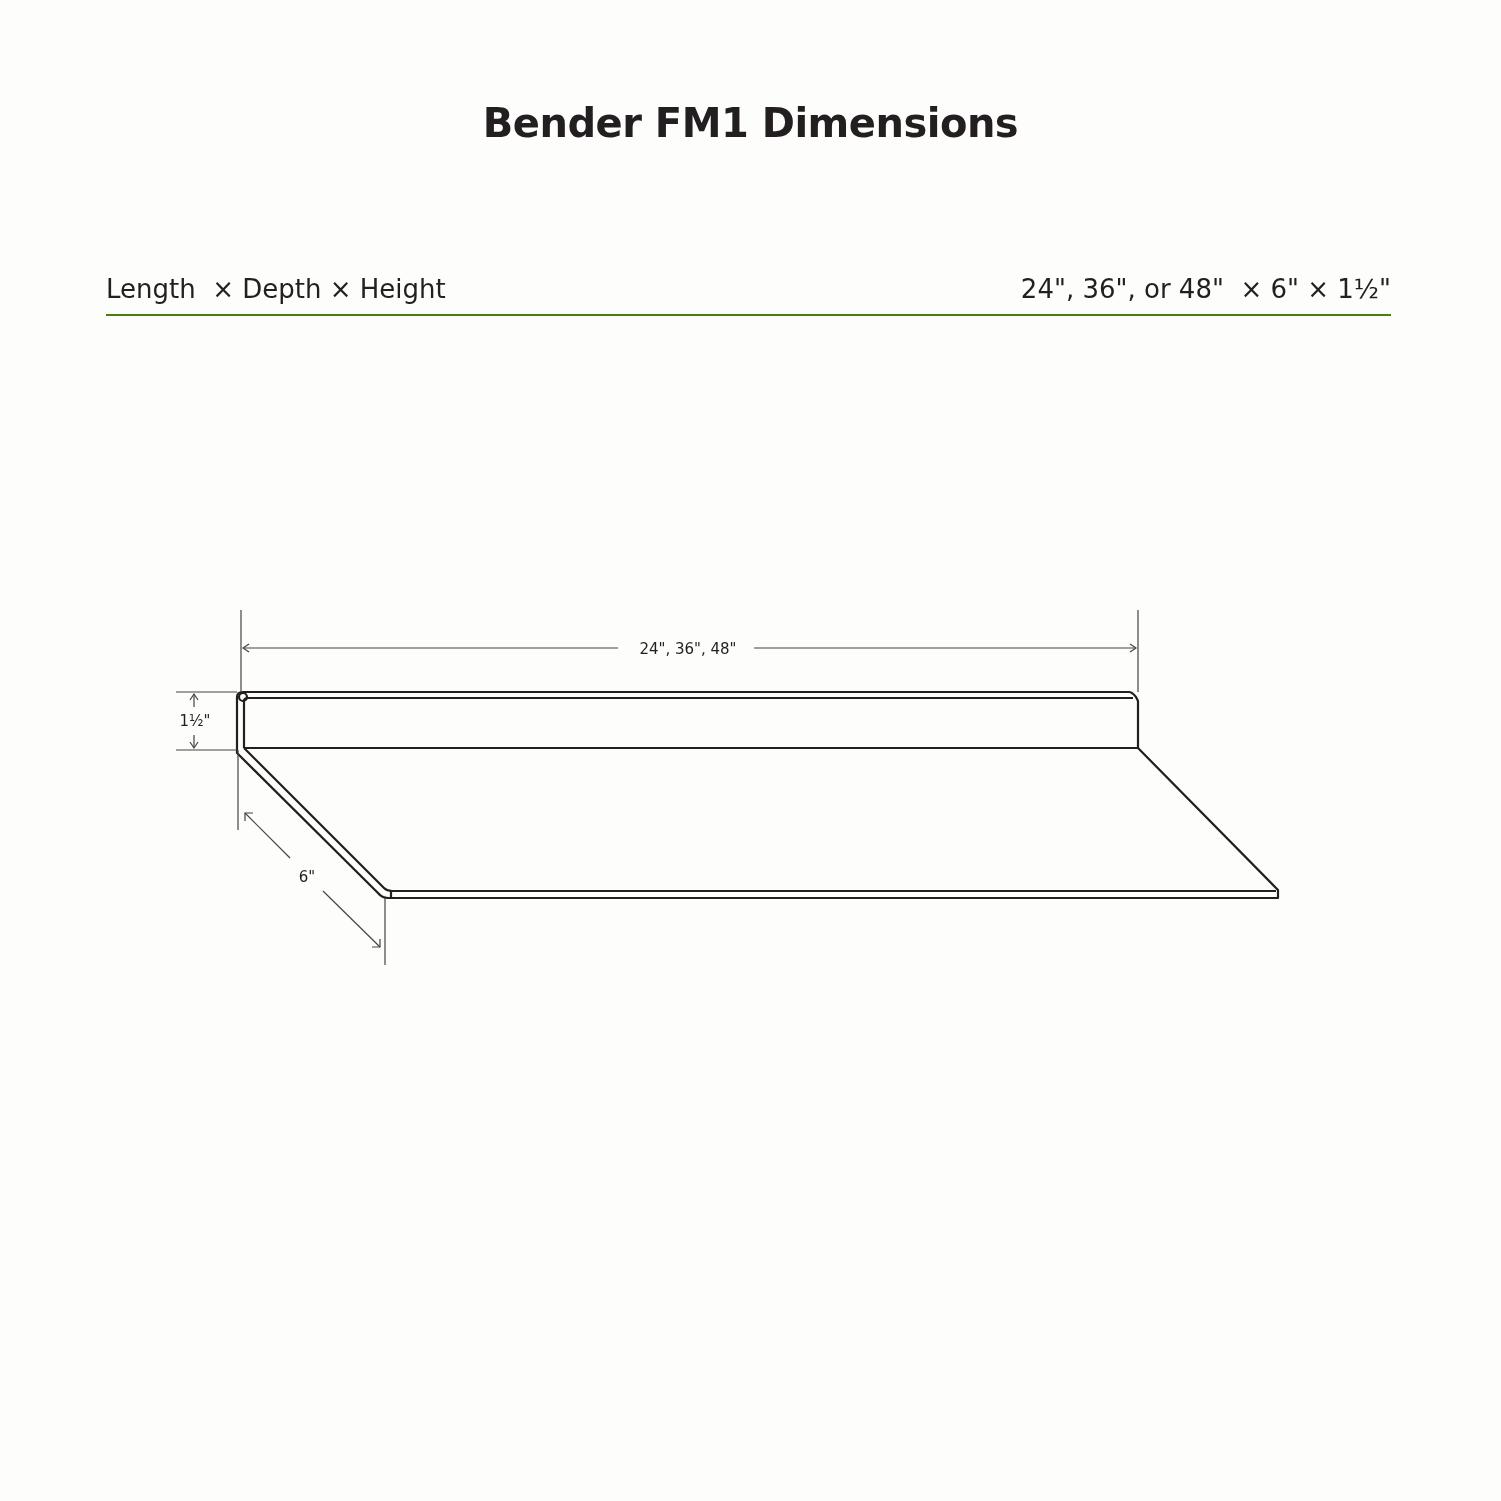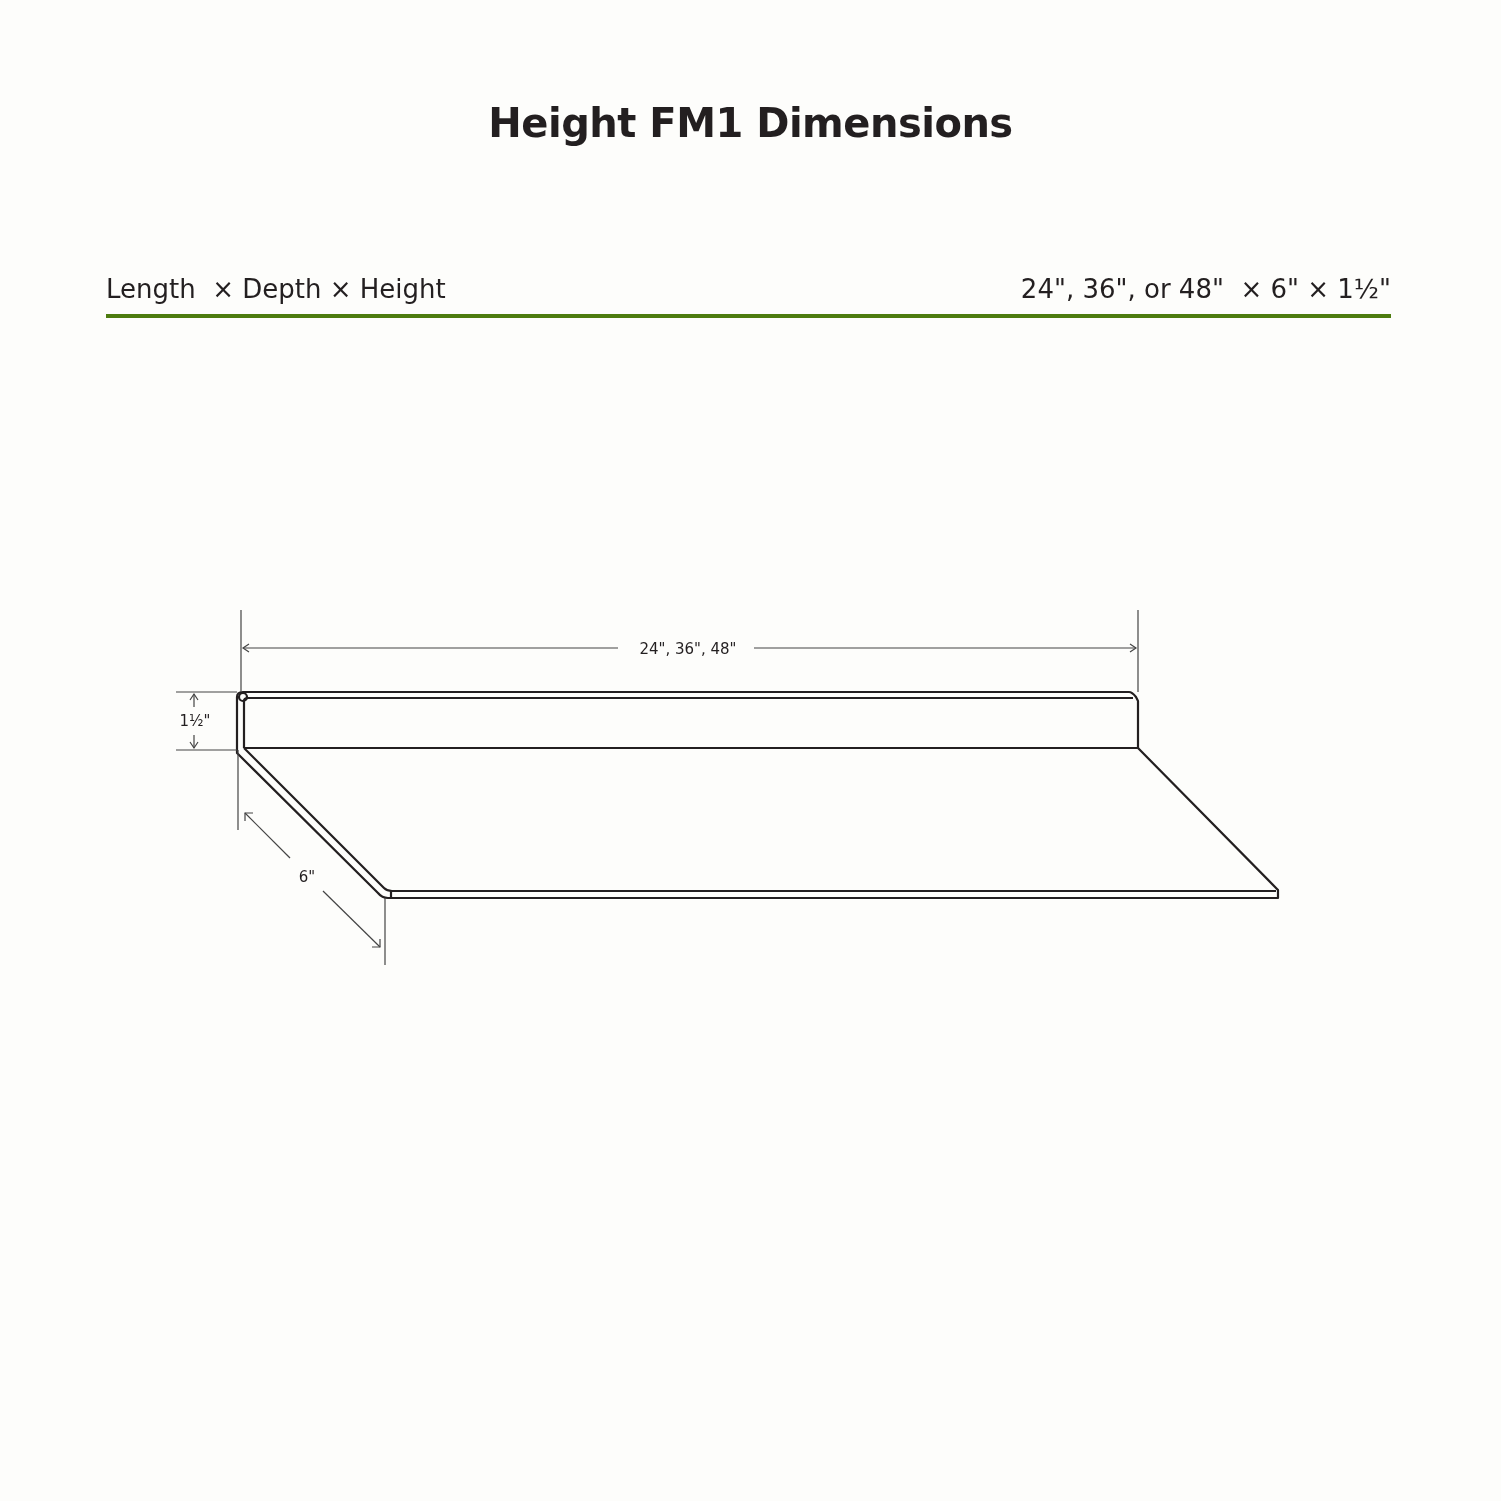--- a/index.html
+++ b/index.html
@@ -36,21 +36,21 @@
     .spec-row {
       display: flex;
       justify-content: space-between;
       align-items: baseline;
       font-size: 26px;
       height: 46px;
       line-height: 42px;
       color: #231f20;
     }
     .spec-row.first {
-      border-bottom: 4px solid #4d7c0f;
+      border-bottom: 2px solid #4d7c0f;
     }
     .spec-row.second {
       margin-top: 6px;
     }
     .spec-label, .spec-value {
       white-space: pre;
     }
     .drawing {
       position: absolute;
       left: 0;
@@ -60,21 +60,21 @@
     }
     .dim-text {
       font-family: "DejaVu Sans", "Liberation Sans", sans-serif;
       font-size: 15px;
       fill: #231f20;
     }
   </style>
 </head>
 <body>
 
-<h1 class="title">Height FM1 Dimensions</h1>
+<h1 class="title">Bender FM1 Dimensions</h1>
 
 <div class="spec-table">
   <div class="spec-row first">
     <span class="spec-label">Length  × Depth × Height</span>
     <span class="spec-value">24", 36", or 48"  × 6" × 1½"</span>
   </div>
 </div>
 
 <svg class="drawing" viewBox="0 0 1501 1501" xmlns="http://www.w3.org/2000/svg">
 

